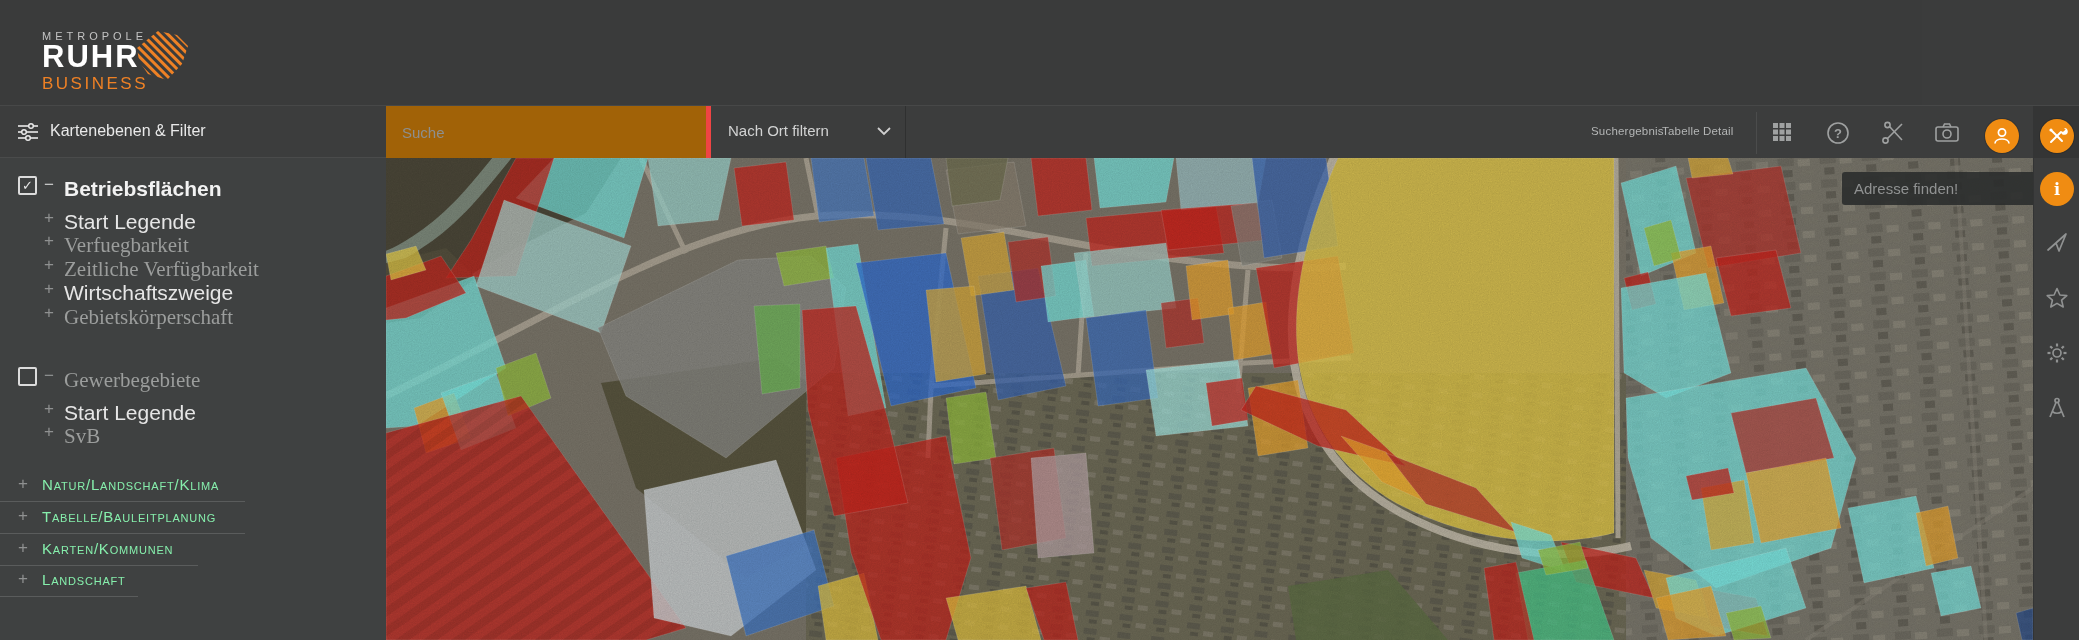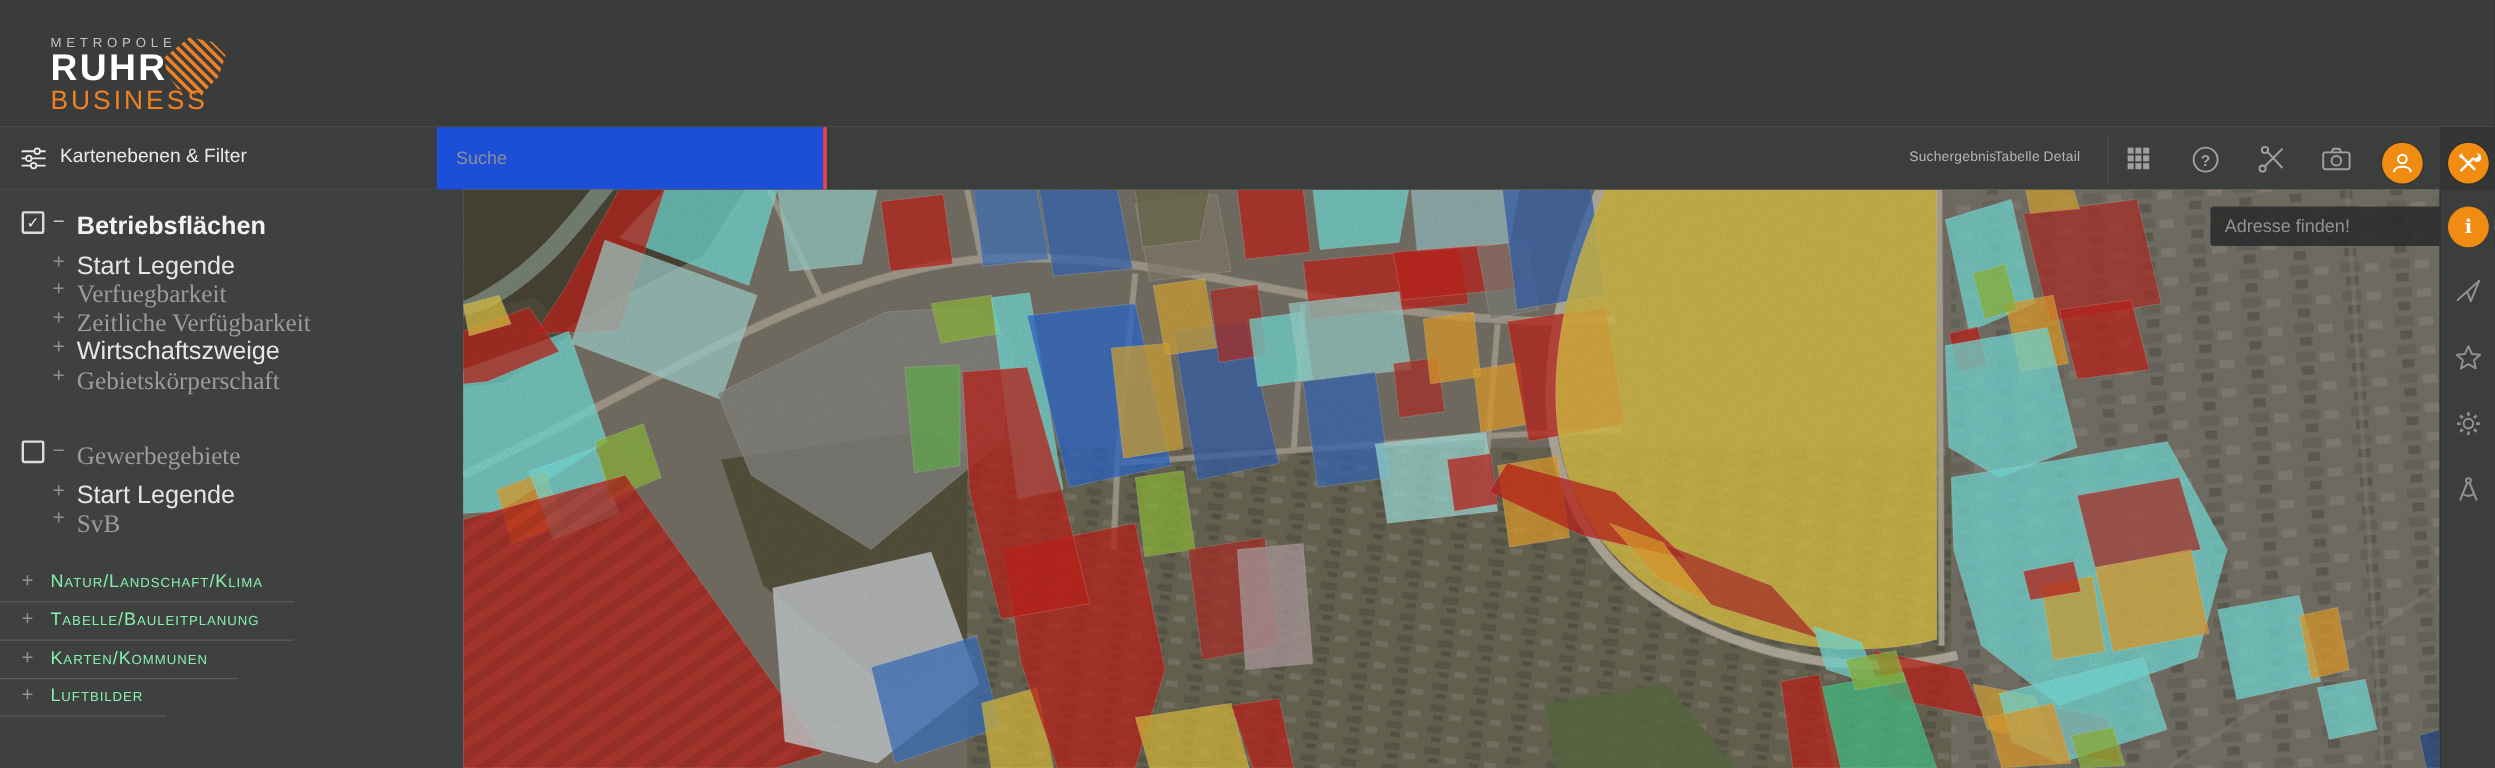--- a/index.html
+++ b/index.html
@@ -3,30 +3,30 @@
 <meta charset="utf-8">
 <style>
   html,body{margin:0;padding:0;background:#2e2f2f;}
   .app{position:relative;width:2079px;height:640px;overflow:hidden;
        font-family:"Liberation Sans",sans-serif;background:#3b3c3c;}
   
   .topbar{position:absolute;left:0;top:0;width:1922px;height:105px;background:#3a3b3b;}
   .logo{position:absolute;left:42px;top:30px;}
   .logo .l1{font-size:11px;letter-spacing:4px;color:#c3c3c3;font-weight:400;}
   .logo .l2{font-size:31px;font-weight:700;color:#ffffff;letter-spacing:2px;line-height:30px;}
-  .logo .l3{font-size:22px;color:#ee8125;letter-spacing:2.5px;font-weight:400;line-height:24px;}
+  .logo .l3{font-size:17px;color:#ee8125;letter-spacing:2.5px;font-weight:400;line-height:24px;}
   .logo-shape{position:absolute;left:134px;top:28px;}
   
   .subbar{position:absolute;left:0;top:105px;width:2079px;height:53px;background:#3c3d3d;
           border-top:1px solid #474848;box-sizing:border-box;}
   .panel-head{position:absolute;left:0;top:0;width:386px;height:52px;border-bottom:1px solid #4a4b4b;box-sizing:border-box;}
   .panel-head .ttl{position:absolute;left:50px;top:16px;font-size:16px;color:#e9e9e9;}
   .panel-head .ic{position:absolute;left:17px;top:15px;}
-  .searchbox{position:absolute;left:364px;top:0;width:325px;height:52px;background:#1d4ed8;
-             border-right:3px solid #ef4444;box-sizing:border-box;}
+  .searchbox{position:absolute;left:386px;top:0;width:325px;height:52px;background:#a16207;
+             border-right:5px solid #ef4444;box-sizing:border-box;}
   .searchbox input{width:100%;height:100%;background:transparent;border:0;outline:none;
              color:#cfcfcf;font-size:15px;padding:0 16px;box-sizing:border-box;font-family:inherit;}
   .searchbox input::placeholder{color:#8d8f8f;}
   .ortfilter{position:absolute;left:712px;top:0;width:194px;height:52px;border-right:1px solid #2f3030;
              box-sizing:border-box;cursor:pointer;}
   .ortfilter .lbl{position:absolute;left:16px;top:16px;font-size:15px;color:#d2d3d3;}
   .ortfilter .chev{position:absolute;right:14px;top:20px;}
   .viewlinks{position:absolute;top:19px;font-size:11.5px;color:#b4b6b6;letter-spacing:.2px;cursor:pointer;}
   .vl1{left:1591px}.vl2{left:1662px}.vl3{left:1703px}
   .bar-sep{position:absolute;left:1756px;top:6px;height:42px;width:1px;background:#4b4c4c;}
@@ -99,20 +99,26 @@
         <circle cx="7" cy="11" r="2.3" fill="#3c3d3d" stroke="#e9e9e9" stroke-width="1.5"></circle>
         <circle cx="11" cy="17" r="2.3" fill="#3c3d3d" stroke="#e9e9e9" stroke-width="1.5"></circle>
       </svg>
       <span class="ttl">Kartenebenen &amp; Filter</span>
     </div>
 
     <div class="searchbox">
       <input type="text" placeholder="Suche" style="">
     </div>
 
+    <div class="ortfilter">
+      <span class="lbl">Nach Ort filtern</span>
+      <svg class="chev" width="14" height="10" viewBox="0 0 14 10">
+        <path d="M1,2 L7,8 L13,2" stroke="#cfcfcf" stroke-width="1.8" fill="none"></path>
+      </svg>
+    </div>
 
     <span class="viewlinks vl1">Suchergebnis</span>
     <span class="viewlinks vl2">Tabelle</span>
     <span class="viewlinks vl3">Detail</span>
     <div class="bar-sep"></div>
 
     <svg class="tb-ic" style="left:1769px" viewBox="0 0 28 28">
       <g fill="#9fa1a1">
         <rect x="4" y="4" width="5" height="5"></rect>
           <rect x="10.5" y="4" width="5" height="5"></rect>
@@ -220,21 +226,21 @@
     <div class="sdiv" style="top:375px;width:245px"></div>
 
     <div class="trow section" style="top:380px">
       <span class="tg dim">+</span>
       <span class="lb">Karten/Kommunen</span>
     </div>
     <div class="sdiv" style="top:407px;width:198px"></div>
 
     <div class="trow section" style="top:411px">
       <span class="tg dim">+</span>
-      <span class="lb">Luftbilder</span>
+      <span class="lb">Landschaft</span>
     </div>
     <div class="sdiv" style="top:438px;width:138px"></div>
   </div>
 
   <div class="map">
     <svg width="1647" height="482" viewBox="0 0 1647 482" preserveAspectRatio="none">
       <defs>
         <filter id="grain">
             <feTurbulence type="fractalNoise" baseFrequency="0.9" numOctaves="2"></feTurbulence>
           <feColorMatrix type="matrix" values="0 0 0 0 0  0 0 0 0 0  0 0 0 0 0  .5 .5 .5 0 0"></feColorMatrix>

